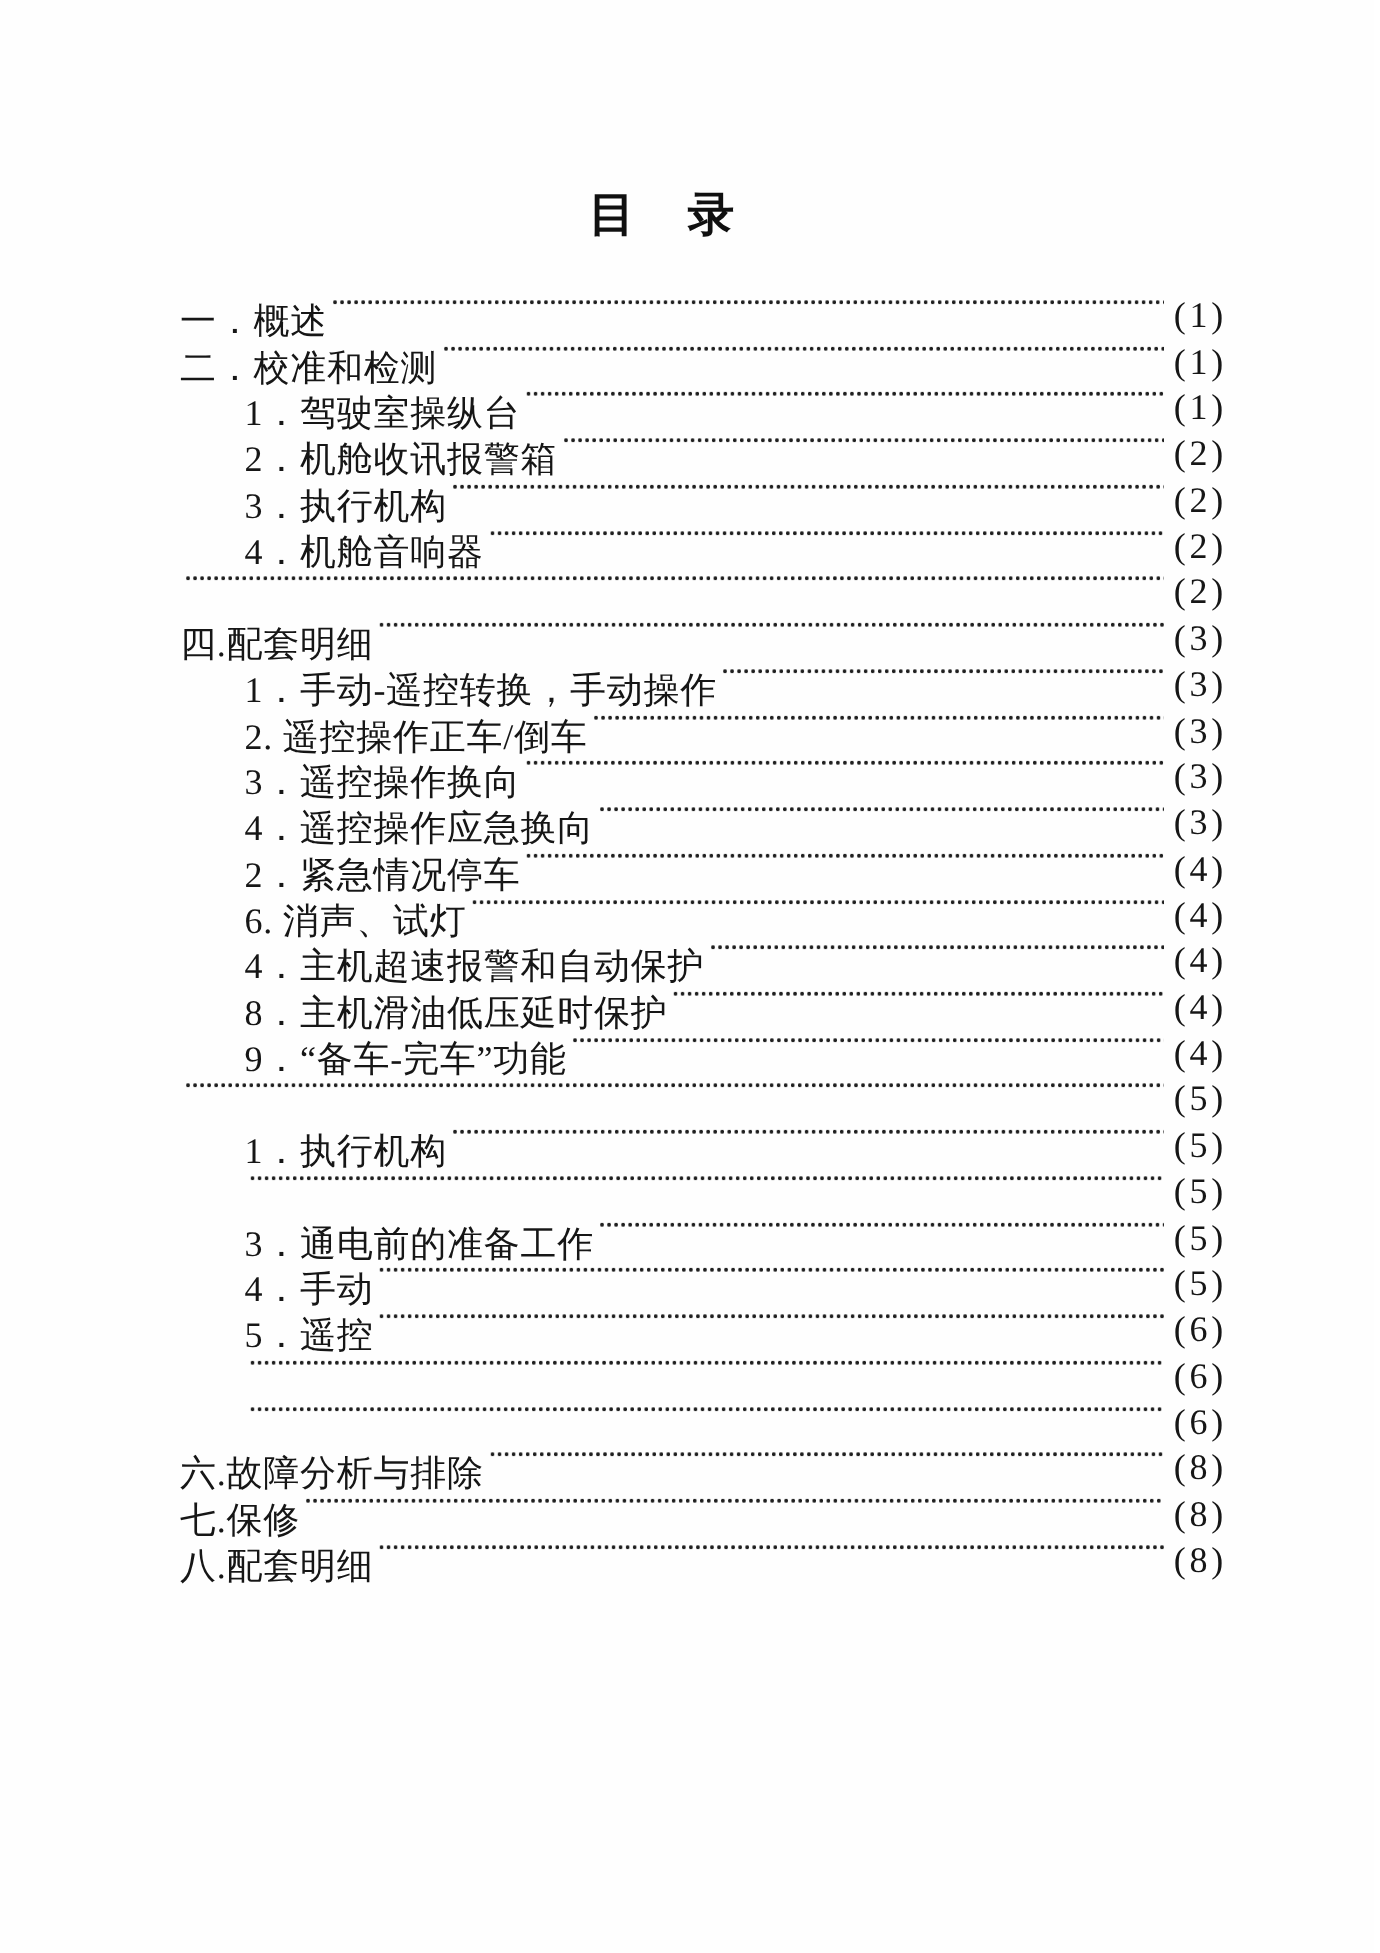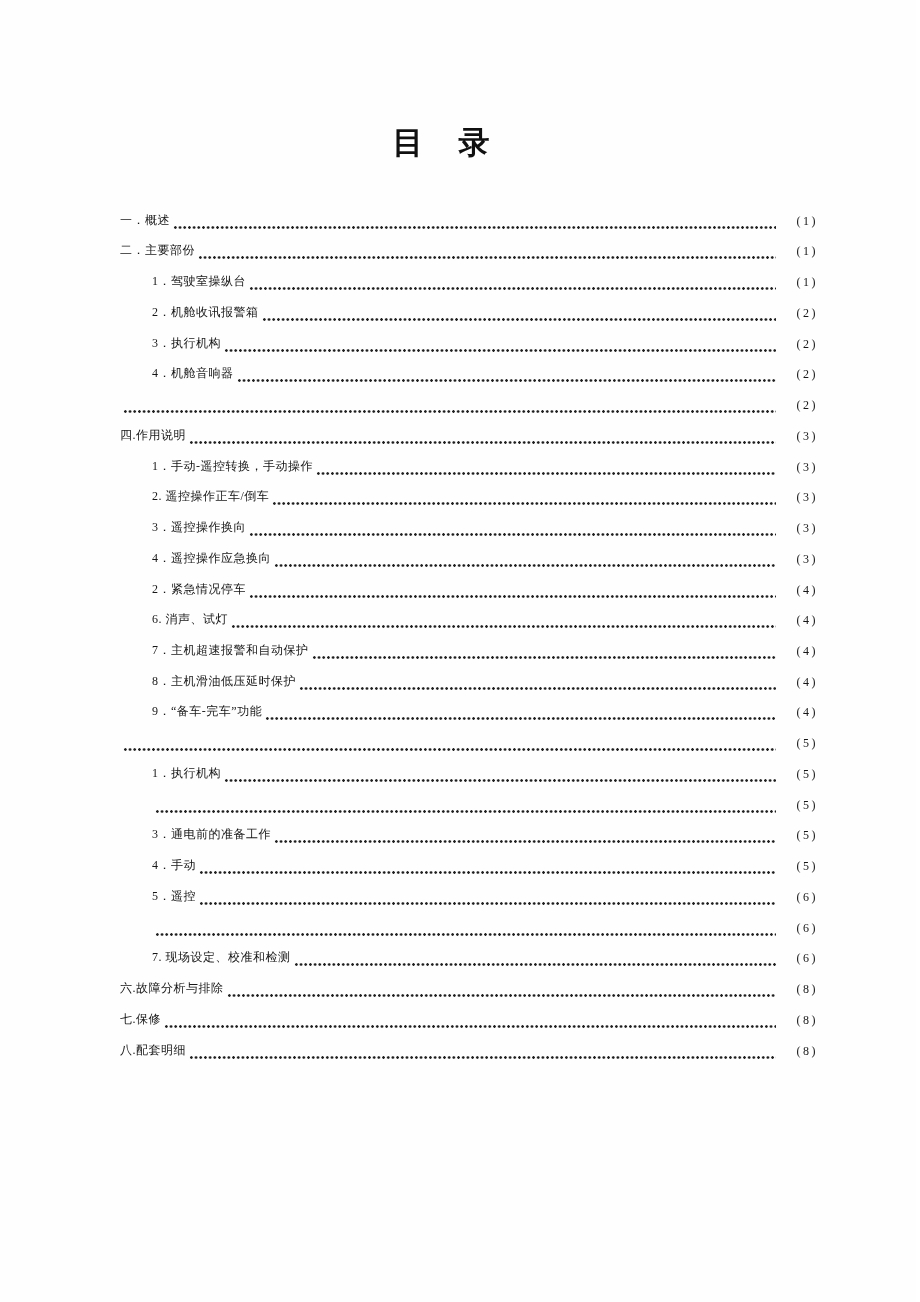--- a/index.html
+++ b/index.html
@@ -28,27 +28,27 @@
     color: #101010;
   }
   .toc {
     position: absolute;
     top: 198px;
     left: 120px;
     right: 98px;
   }
   .row {
     display: flex;
-    align-items: flex-end;
+    align-items: flex-start;
     height: 30.74px;
-    font-size: 12px;
+    font-size: 24px;
     white-space: nowrap;
   }
   .row.lvl-2 {
-    margin-left: 32px;
+    margin-left: 43px;
   }
   .entry-label {
     flex: 0 0 auto;
     letter-spacing: 0.5px;
   }
   .leader {
     flex: 1 1 auto;
     height: 5px;
     margin: 0 4px 0 3px;
     transform: translateY(1px);
@@ -73,21 +73,21 @@
 
   <div class="toc">
 
       <div class="row">
         <span class="entry-label">一．概述</span>
         <span class="leader"></span>
         <span class="page-num">(1)</span>
       </div>
 
       <div class="row">
-        <span class="entry-label">二．主要部份</span>
+        <span class="entry-label">二．校准和检测</span>
         <span class="leader"></span>
         <span class="page-num">(1)</span>
       </div>
 
       <div class="row lvl-2">
         <span class="entry-label">1．驾驶室操纵台</span>
         <span class="leader"></span>
         <span class="page-num">(1)</span>
       </div>
 
@@ -108,21 +108,21 @@
         <span class="leader"></span>
         <span class="page-num">(2)</span>
       </div>
 
       <div class="row">
         <span class="leader"></span>
         <span class="page-num">(2)</span>
       </div>
 
       <div class="row">
-        <span class="entry-label">四.作用说明</span>
+        <span class="entry-label">四.配套明细</span>
         <span class="leader"></span>
         <span class="page-num">(3)</span>
       </div>
 
       <div class="row lvl-2">
         <span class="entry-label">1．手动-遥控转换，手动操作</span>
         <span class="leader"></span>
         <span class="page-num">(3)</span>
       </div>
 
@@ -150,21 +150,21 @@
         <span class="page-num">(4)</span>
       </div>
 
       <div class="row lvl-2">
         <span class="entry-label">6. 消声、试灯</span>
         <span class="leader"></span>
         <span class="page-num">(4)</span>
       </div>
 
       <div class="row lvl-2">
-        <span class="entry-label">7．主机超速报警和自动保护</span>
+        <span class="entry-label">4．主机超速报警和自动保护</span>
         <span class="leader"></span>
         <span class="page-num">(4)</span>
       </div>
 
       <div class="row lvl-2">
         <span class="entry-label">8．主机滑油低压延时保护</span>
         <span class="leader"></span>
         <span class="page-num">(4)</span>
       </div>
 
@@ -207,21 +207,20 @@
         <span class="leader"></span>
         <span class="page-num">(6)</span>
       </div>
 
       <div class="row lvl-2">
         <span class="leader"></span>
         <span class="page-num">(6)</span>
       </div>
 
       <div class="row lvl-2">
-        <span class="entry-label">7. 现场设定、校准和检测</span>
         <span class="leader"></span>
         <span class="page-num">(6)</span>
       </div>
 
       <div class="row">
         <span class="entry-label">六.故障分析与排除</span>
         <span class="leader"></span>
         <span class="page-num">(8)</span>
       </div>
 

